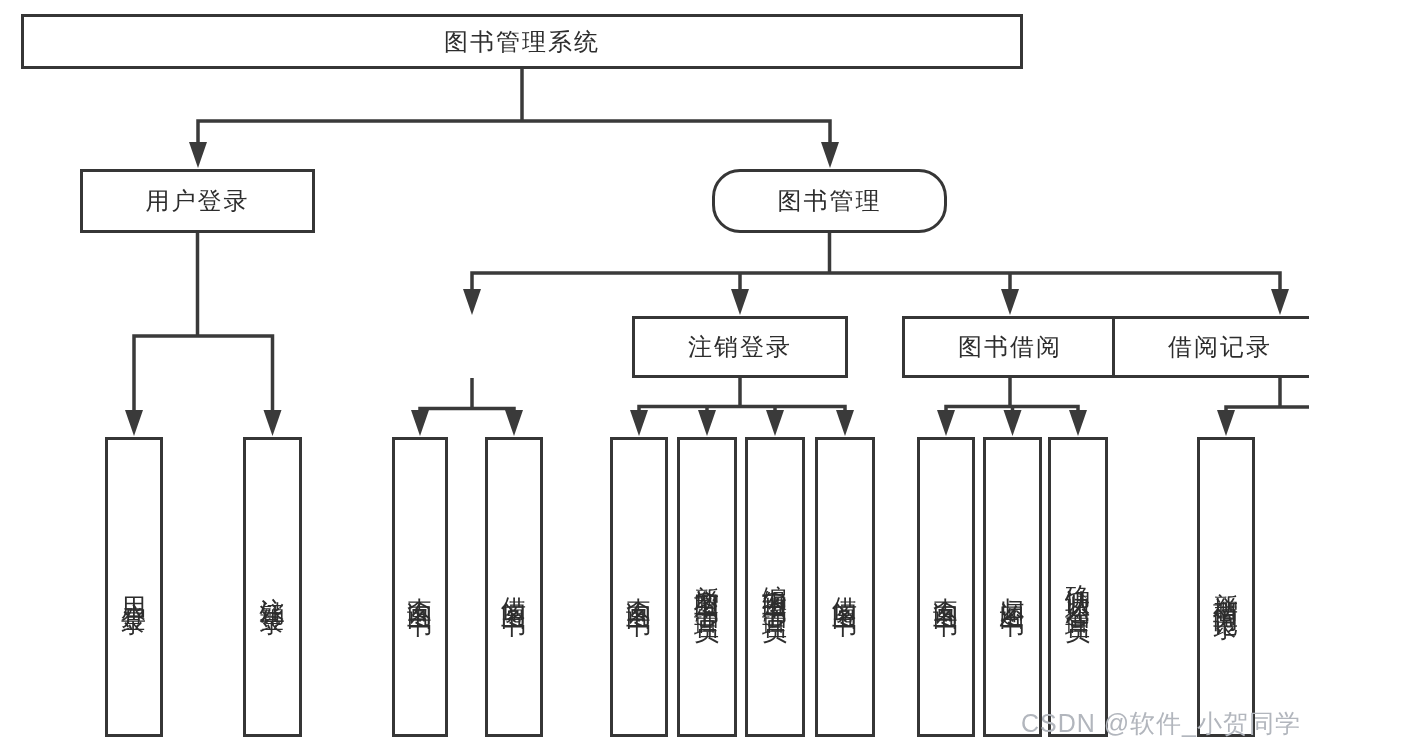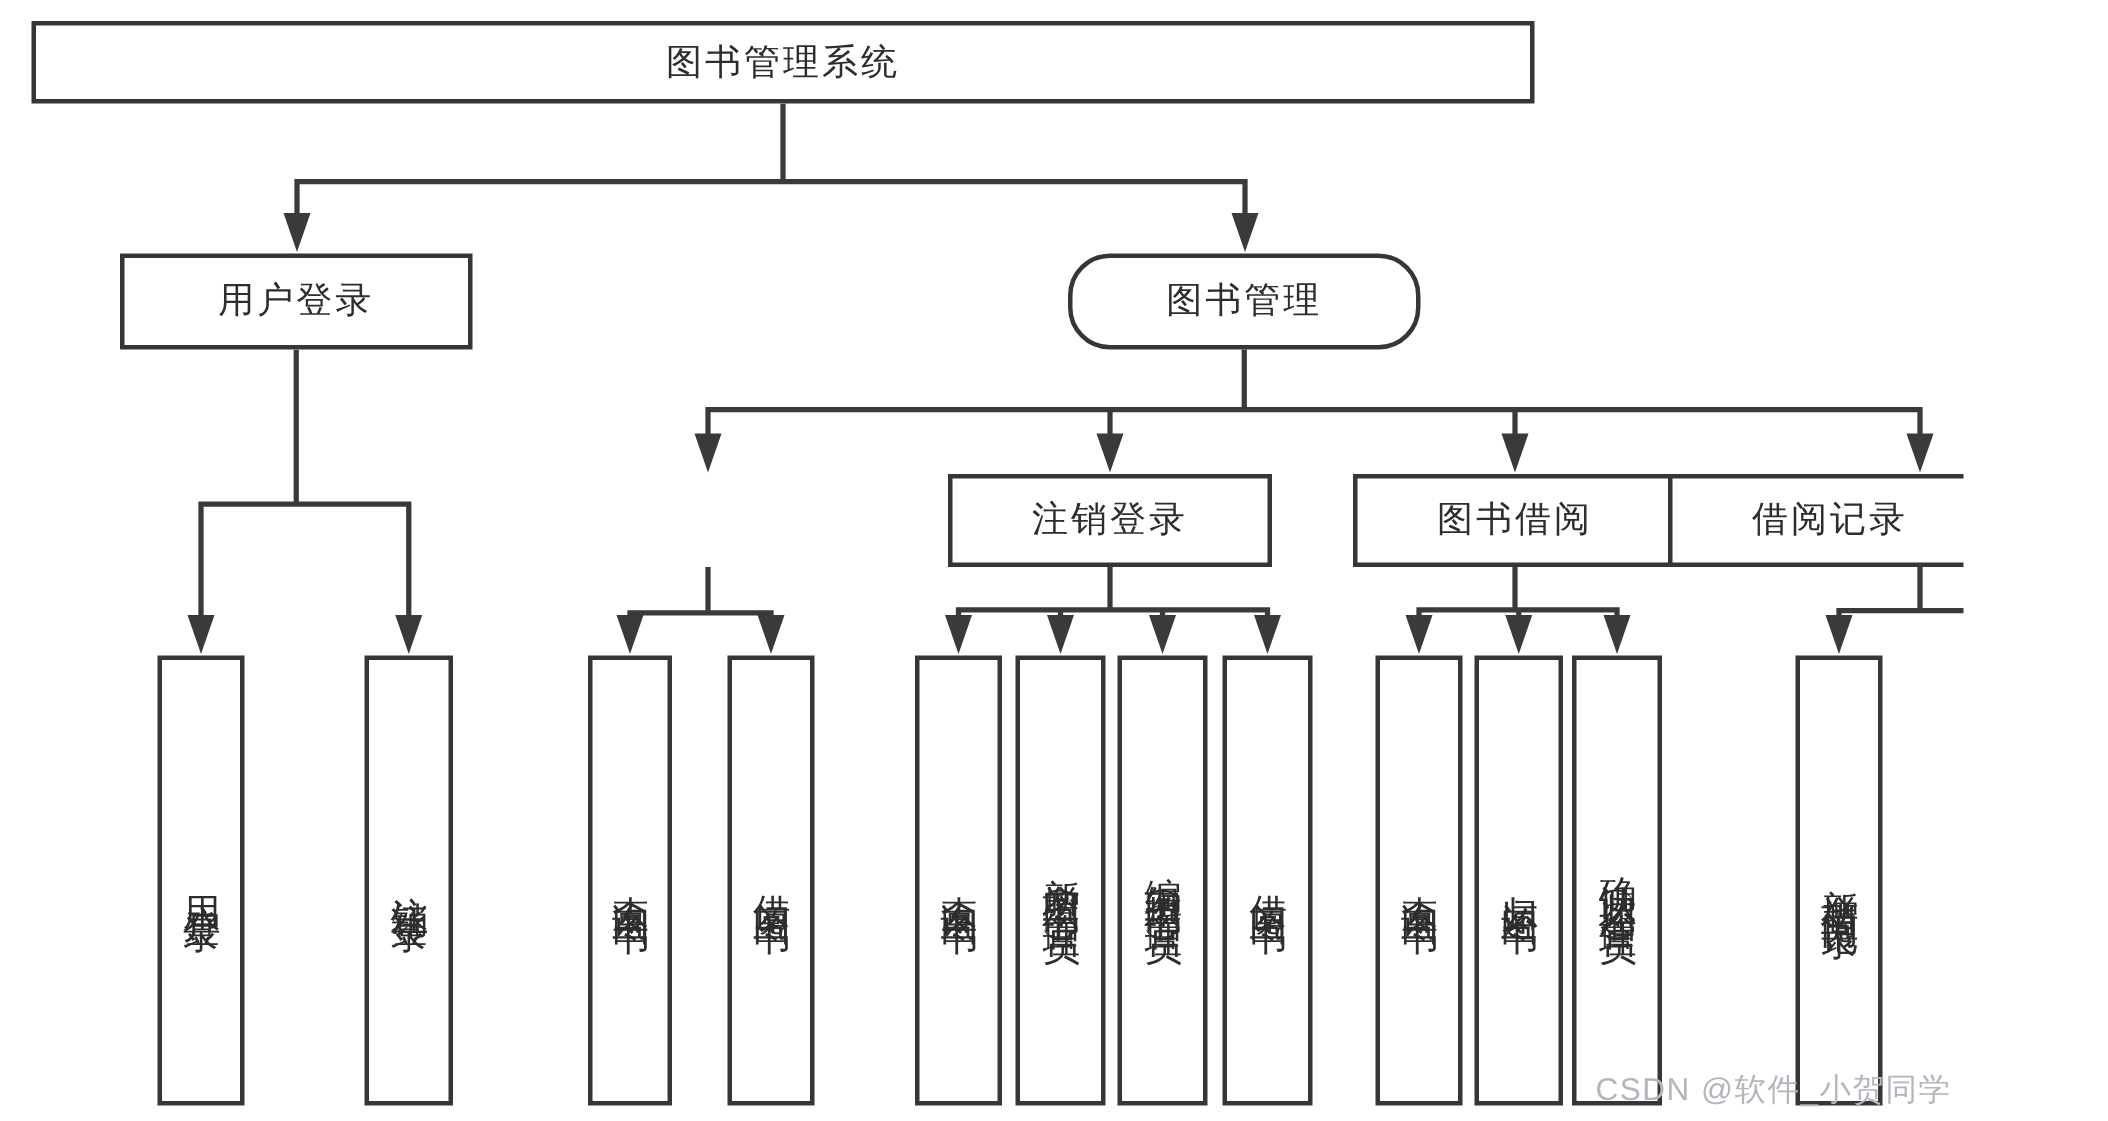--- a/index.html
+++ b/index.html
@@ -50,21 +50,21 @@
   .lf7 {left:745px; width:60px;}
   .lf8 {left:815px; width:60px;}
   .lf9 {left:917px; width:58px;}
   .lf10{left:983px; width:59px;}
   .lf11{left:1048px;width:60px;}
   .lf12{left:1197px;width:58px;}
   .lf13{left:1313px;width:59px;}
   .watermark{
     position:absolute;
     right:8px;bottom:7px;
-    font-size:21px;
+    font-size:25px;
     color:#b2b6bd;
     letter-spacing:1px;
     z-index:5;
   }
 </style>
 </head>
 <body>
 
 <div id="stage">
 

